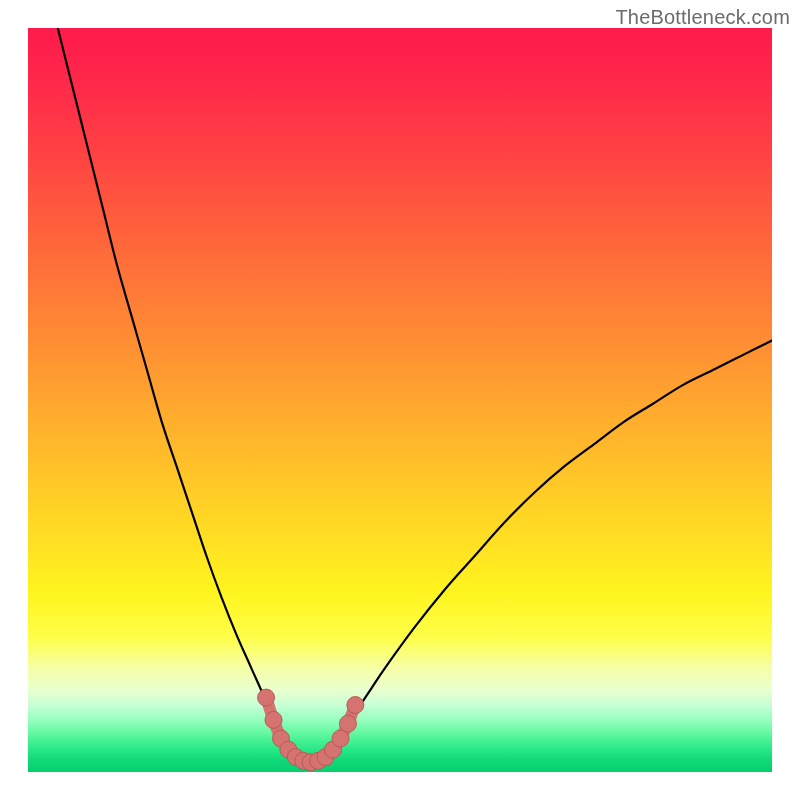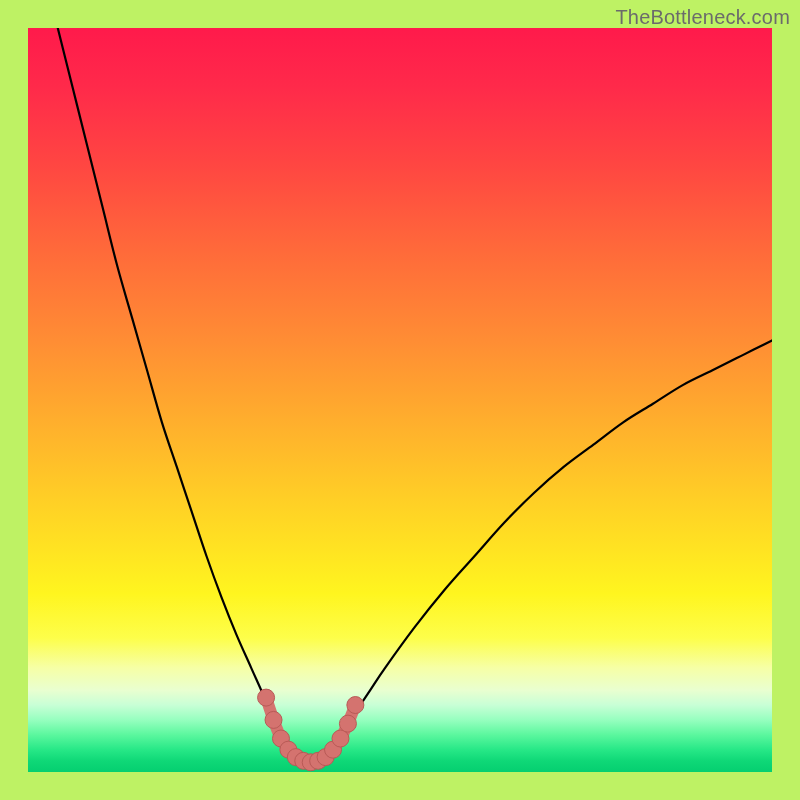--- a/index.html
+++ b/index.html
@@ -7,21 +7,21 @@
     padding: 0;
     width: 800px;
     height: 800px;
     background: #000;
     overflow: hidden;
     font-family: Arial, Helvetica, sans-serif;
   }
   .frame {
     position: absolute;
     inset: 0;
-    background: #bef264;
+    background: #ffffff;
     padding-left: 32px;
   }
   .plot {
     position: absolute;
     left: 28px;
     top: 28px;
     width: 744px;
     height: 744px;
     overflow: hidden;
   }

